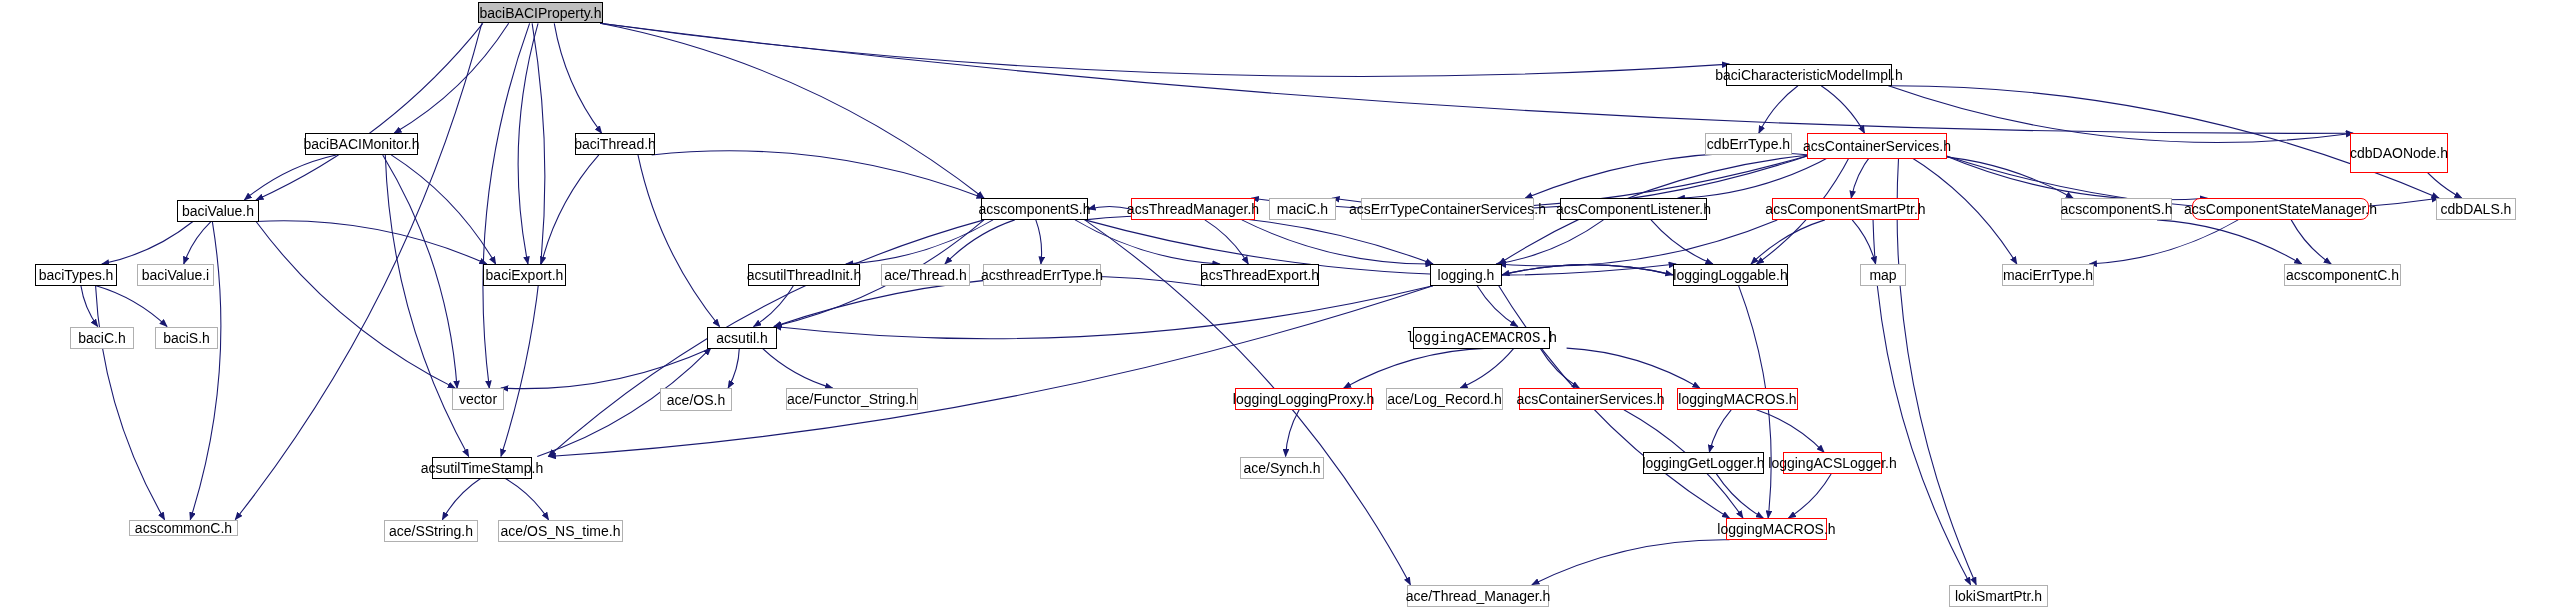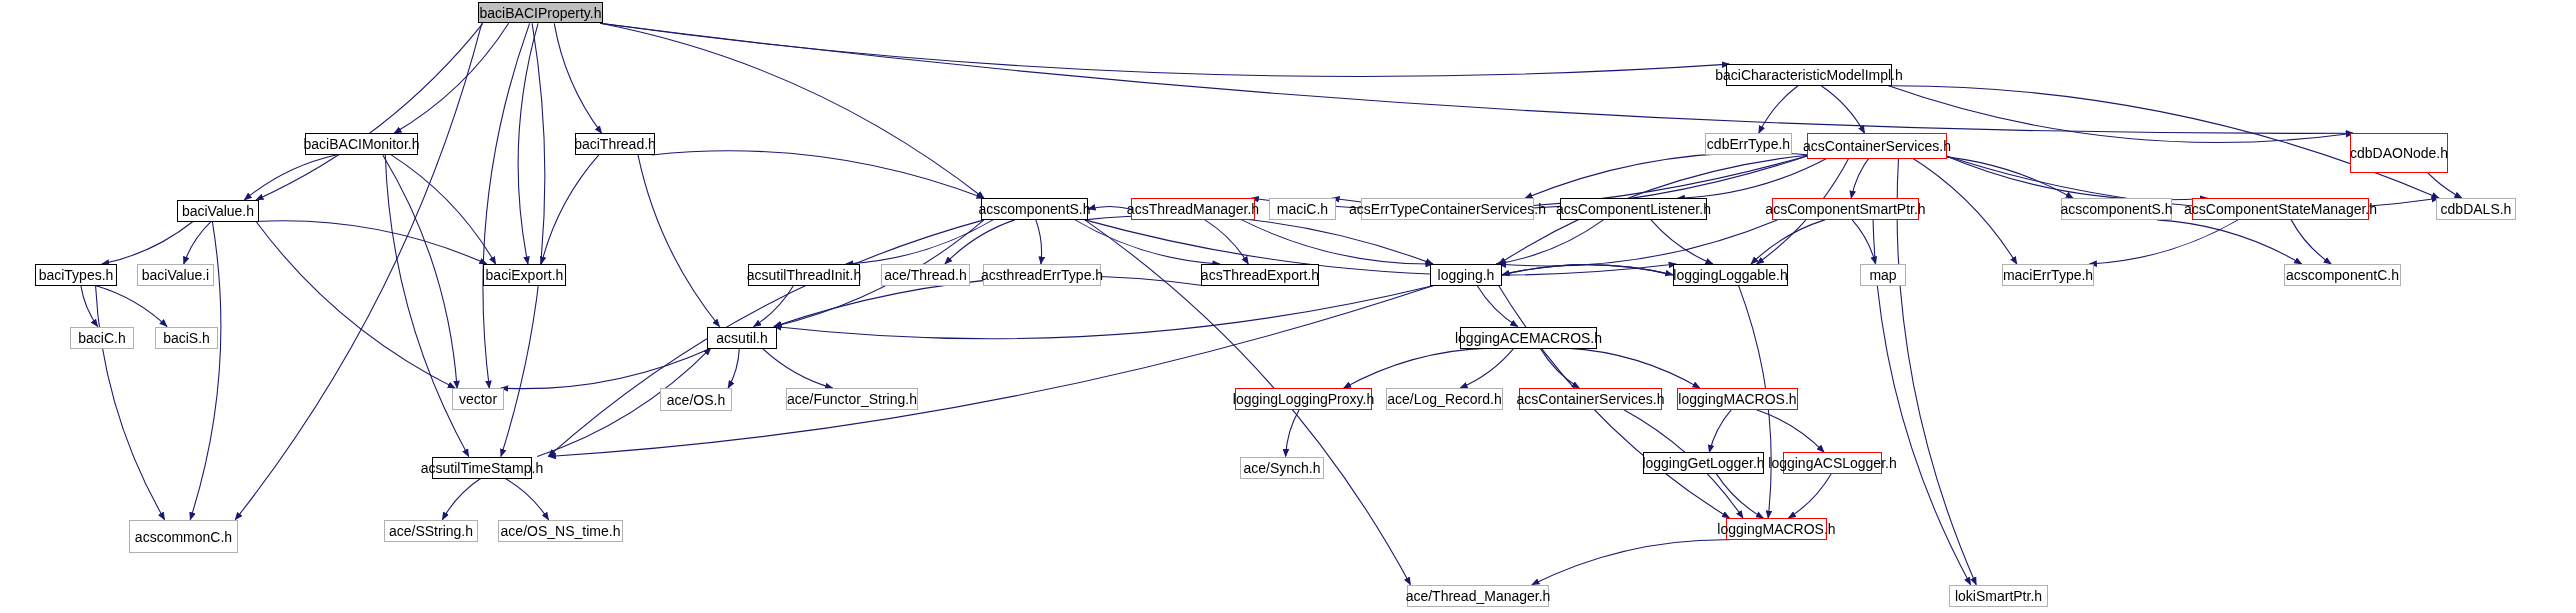--- a/index.html
+++ b/index.html
@@ -156,21 +156,21 @@
       </div>
       <div class="node black" style="left: 1560px; top: 198px; width: 147px; height: 21.7px;">
         <span>acsComponentListener.h</span>
       </div>
       <div class="node red" style="left: 1772px; top: 198px; width: 147px; height: 21.7px;">
         <span>acsComponentSmartPtr.h</span>
       </div>
       <div class="node gray" style="left: 2061px; top: 198px; width: 111px; height: 21.7px;">
         <span>acscomponentS.h</span>
       </div>
-      <div class="node red" style="left: 2192px; top: 198px; width: 177px; height: 21.7px;">
+      <div class="node red" style="left: 2192px; top: 198px; width: 177px; height: 21.7px; border-radius: 8px;">
         <span>acsComponentStateManager.h</span>
       </div>
       <div class="node gray" style="left: 2436px; top: 198px; width: 80px; height: 21.7px;">
         <span>cdbDALS.h</span>
       </div>
       <div class="node black" style="left: 35px; top: 264px; width: 82px; height: 21.7px;">
         <span>baciTypes.h</span>
       </div>
       <div class="node gray" style="left: 137px; top: 264px; width: 77px; height: 21.7px;">
         <span>baciValue.i</span>
@@ -207,21 +207,21 @@
       </div>
       <div class="node gray" style="left: 70px; top: 327px; width: 64px; height: 21.7px;">
         <span>baciC.h</span>
       </div>
       <div class="node gray" style="left: 155px; top: 327px; width: 63px; height: 21.7px;">
         <span>baciS.h</span>
       </div>
       <div class="node black" style="left: 707px; top: 327px; width: 70px; height: 21.7px;">
         <span>acsutil.h</span>
       </div>
-      <div class="node black" style="left: 1460px; top: 327px; width: 137px; height: 21.7px;">
+      <div class="node black" style="left: 1413px; top: 327px; width: 137px; height: 21.7px; font-family: Liberation Mono, monospace;">
         <span>loggingACEMACROS.h</span>
       </div>
       <div class="node gray" style="left: 452px; top: 388px; width: 52px; height: 21.7px;">
         <span>vector</span>
       </div>
       <div class="node gray" style="left: 660px; top: 388px; width: 72px; height: 23px;">
         <span>ace/OS.h</span>
       </div>
       <div class="node gray" style="left: 786px; top: 388px; width: 132px; height: 21.7px;">
         <span>ace/Functor_String.h</span>
@@ -246,21 +246,21 @@
       </div>
       <div class="node red" style="left: 1783px; top: 452px; width: 99px; height: 21.7px;">
         <span>loggingACSLogger.h</span>
       </div>
       <div class="node gray" style="left: 1240px; top: 457px; width: 84px; height: 21.7px;">
         <span>ace/Synch.h</span>
       </div>
       <div class="node red" style="left: 1726px; top: 518px; width: 101px; height: 21.7px;">
         <span>loggingMACROS.h</span>
       </div>
-      <div class="node gray" style="left: 129px; top: 520px; width: 109px; height: 33px;">
+      <div class="node gray" style="left: 129px; top: 520px; width: 109px; height: 16px;">
         <span>acscommonC.h</span>
       </div>
       <div class="node gray" style="left: 384px; top: 520px; width: 94px; height: 21.7px;">
         <span>ace/SString.h</span>
       </div>
       <div class="node gray" style="left: 498px; top: 520px; width: 125px; height: 21.7px;">
         <span>ace/OS_NS_time.h</span>
       </div>
       <div class="node gray" style="left: 1407px; top: 585px; width: 142px; height: 21.7px;">
         <span>ace/Thread_Manager.h</span>

